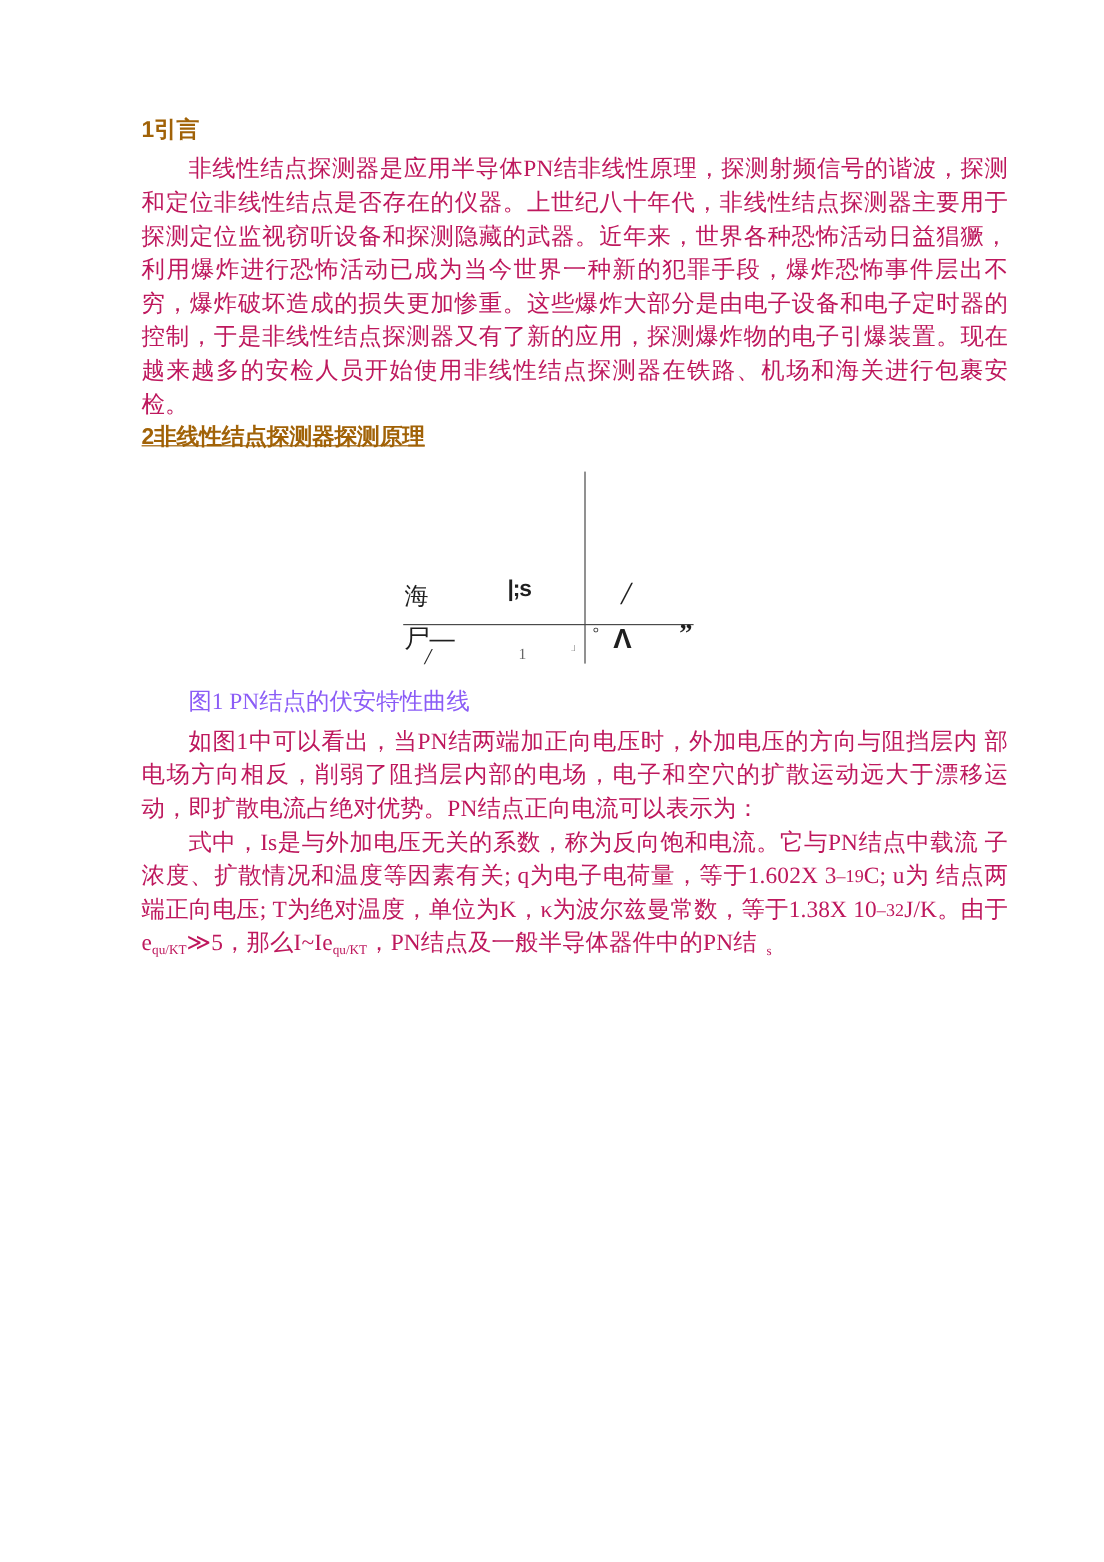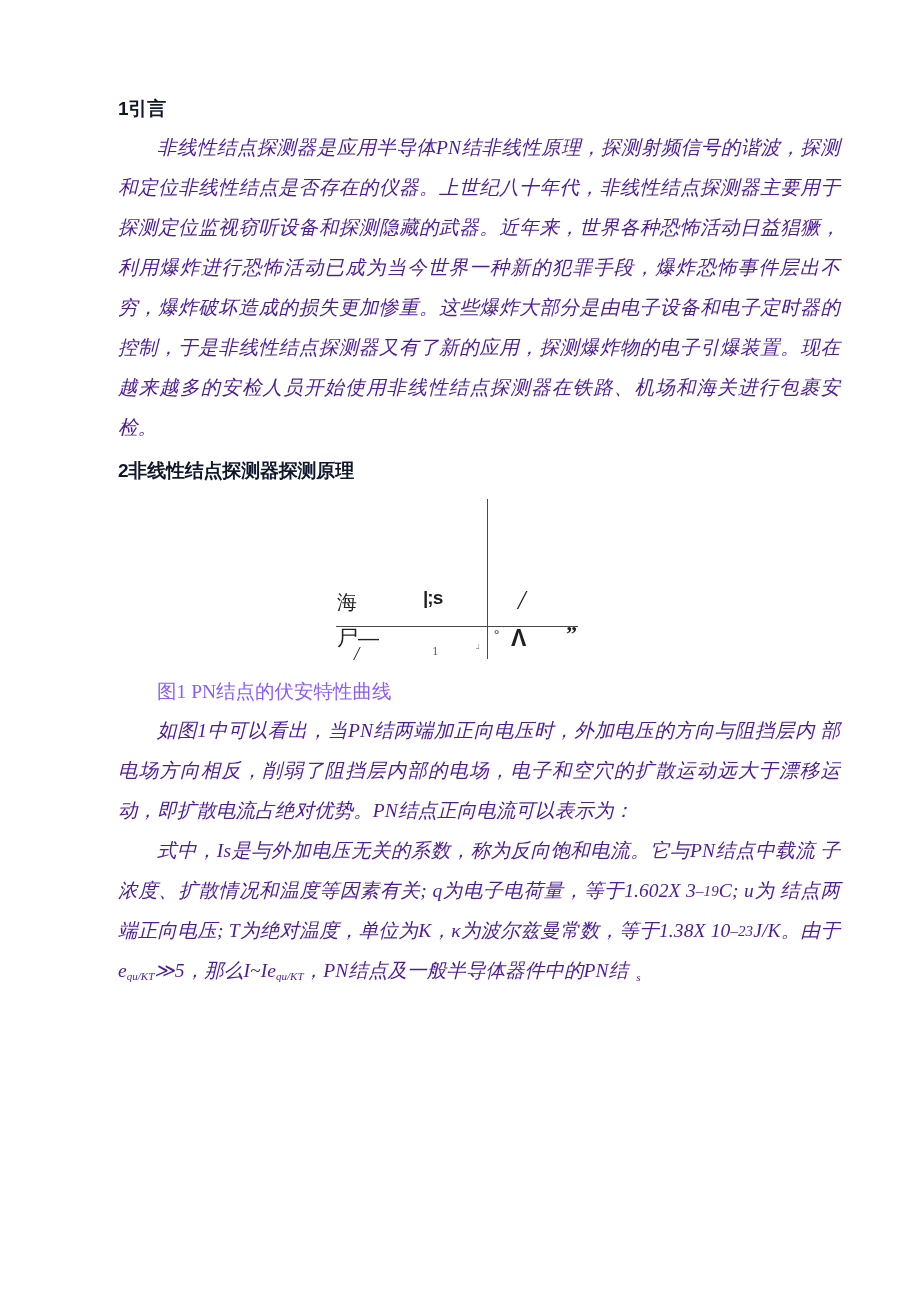--- a/index.html
+++ b/index.html
@@ -28,37 +28,36 @@
   }
 
   h2.heading {
     font-family: "Liberation Sans", "DejaVu Sans", sans-serif;
     font-weight: bold;
     font-size: 19px;
     letter-spacing: -0.2px;
     margin: 0 0 6px 0;
     padding: 0;
     line-height: 1.35;
-    color: #0f172a;
+    color: #a16207;
   }
   h2.heading.second {
-    margin-top: 10px;
+    text-decoration: underline;
   }
 
   p.para {
     margin: 0;
     padding: 0;
     font-size: 19.5px;
-    line-height: 40px;
+    line-height: 28px;
     text-align: justify;
     text-justify: inter-ideograph;
     text-indent: 2em;
-    color: #4c1d95;
+    color: #be185d;
     letter-spacing: 0.1px;
-    font-style: italic;
   }
 
   
   .figure-wrap {
     position: relative;
     height: 176px;
     margin: 10px 0 0 0;
   }
   .fig-canvas {
     position: absolute;
@@ -221,17 +220,17 @@
         <span class="glyph g-quote">”</span>
       </div>
     </div>
 
     <p class="fig-caption">图1  PN结点的伏安特性曲线</p>
 
     <p class="para">如图1中可以看出，当PN结两端加正向电压时，外加电压的方向与阻挡层内 部电场方向相反，削弱了阻挡层内部的电场，电子和空穴的扩散运动远大于漂移运动，即扩散电流占绝对优势。PN结点正向电流可以表示为：</p>
 
 
     <p class="para">
-      <span>式中，Is是与外加电压无关的系数，称为反向饱和电流。它与PN结点中载流 子浓度、扩散情况和温度等因素有关; q为电子电荷量，等于1.602X  3</span><sup class="exp">–19</sup><span>C;   u为 结点两端正向电压; T为绝对温度，单位为K，κ为波尔兹曼常数，等于1.38X    10</span><sup class="exp">–23</sup><span>J/K。由于e</span><span class="inline-sub">qu/KT</span><span>≫5，那么I~Ie</span><span class="inline-sub">qu/KT</span><span>，PN结点及一般半导体器件中的PN结</span><span class="trail-sub">s</span>
+      <span>式中，Is是与外加电压无关的系数，称为反向饱和电流。它与PN结点中载流 子浓度、扩散情况和温度等因素有关; q为电子电荷量，等于1.602X  3</span><sup class="exp">–19</sup><span>C;   u为 结点两端正向电压; T为绝对温度，单位为K，κ为波尔兹曼常数，等于1.38X    10</span><sup class="exp">–32</sup><span>J/K。由于e</span><span class="inline-sub">qu/KT</span><span>≫5，那么I~Ie</span><span class="inline-sub">qu/KT</span><span>，PN结点及一般半导体器件中的PN结</span><span class="trail-sub">s</span>
     </p>
 
   </div>
 </div>
 
 </body></html>

